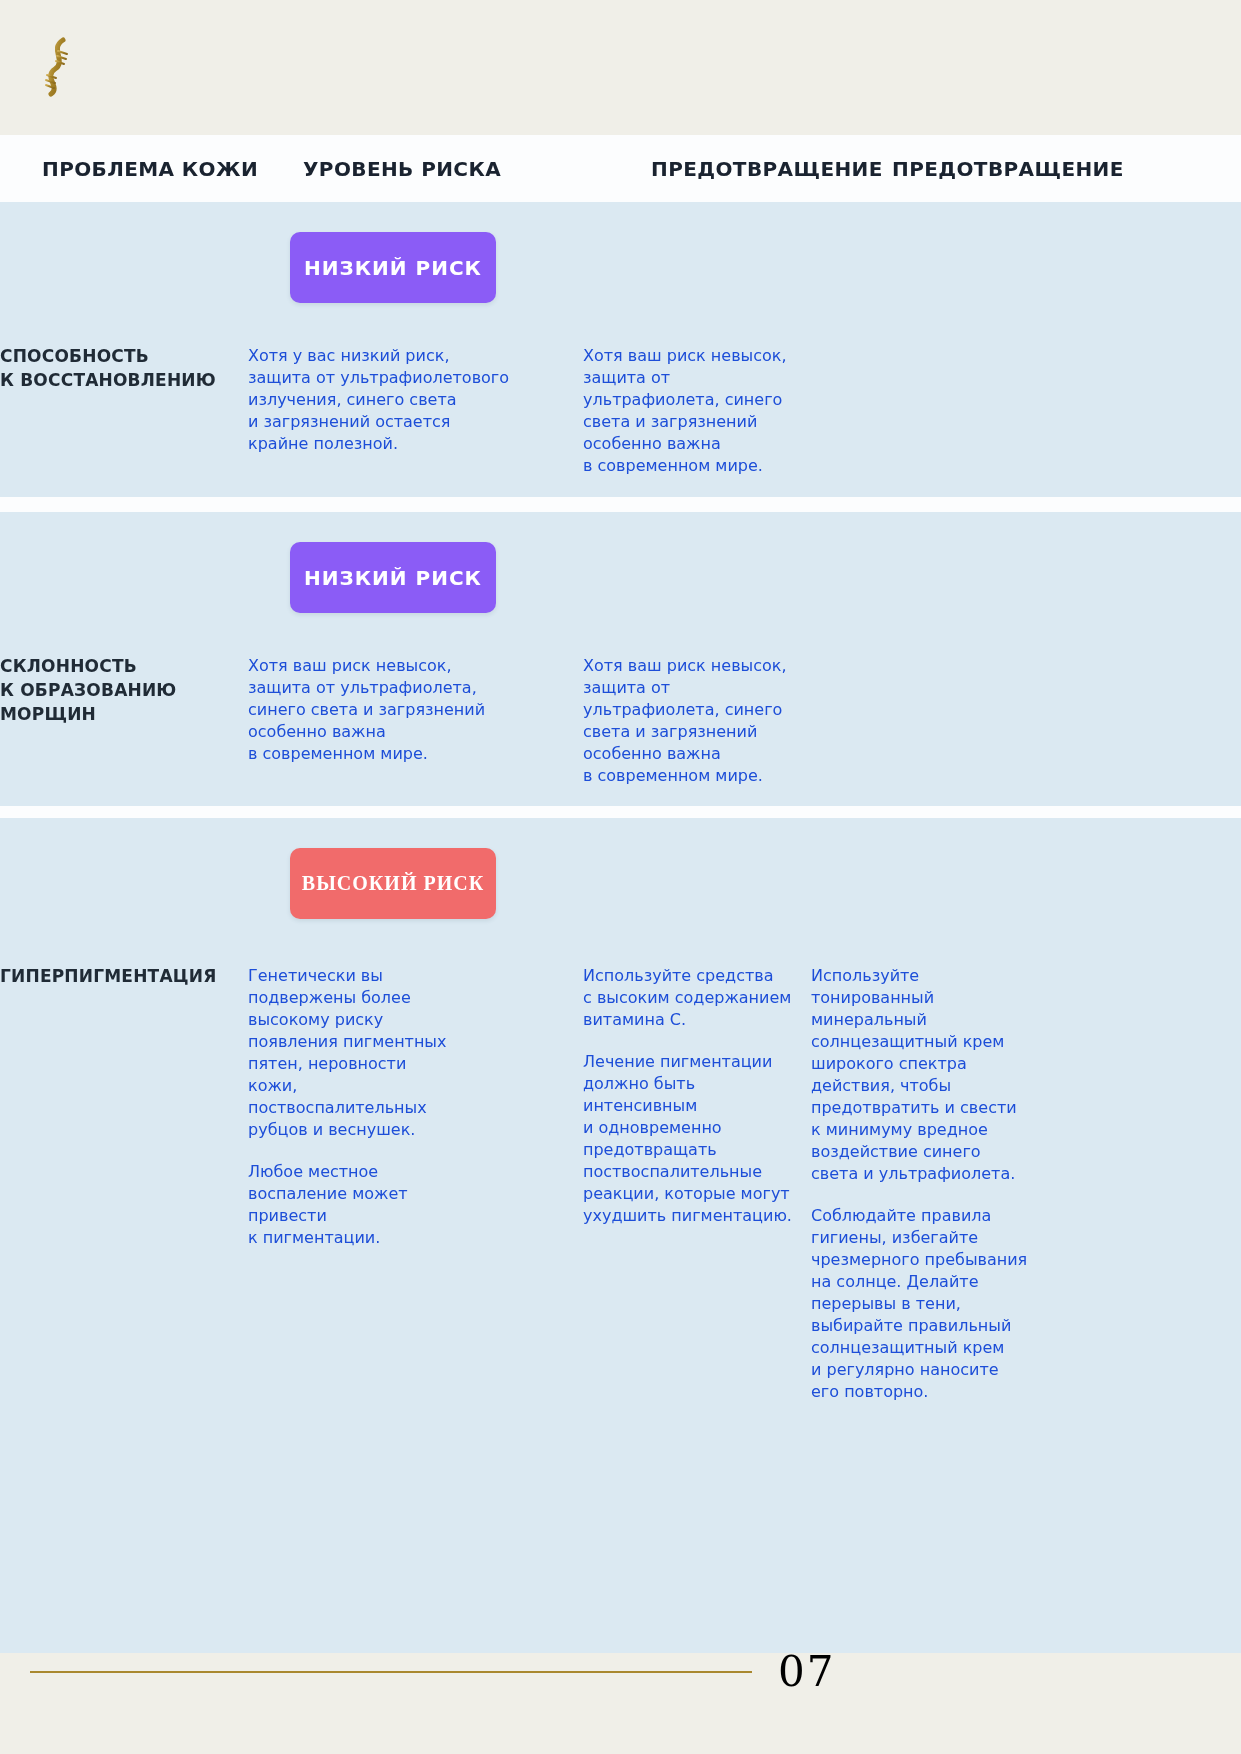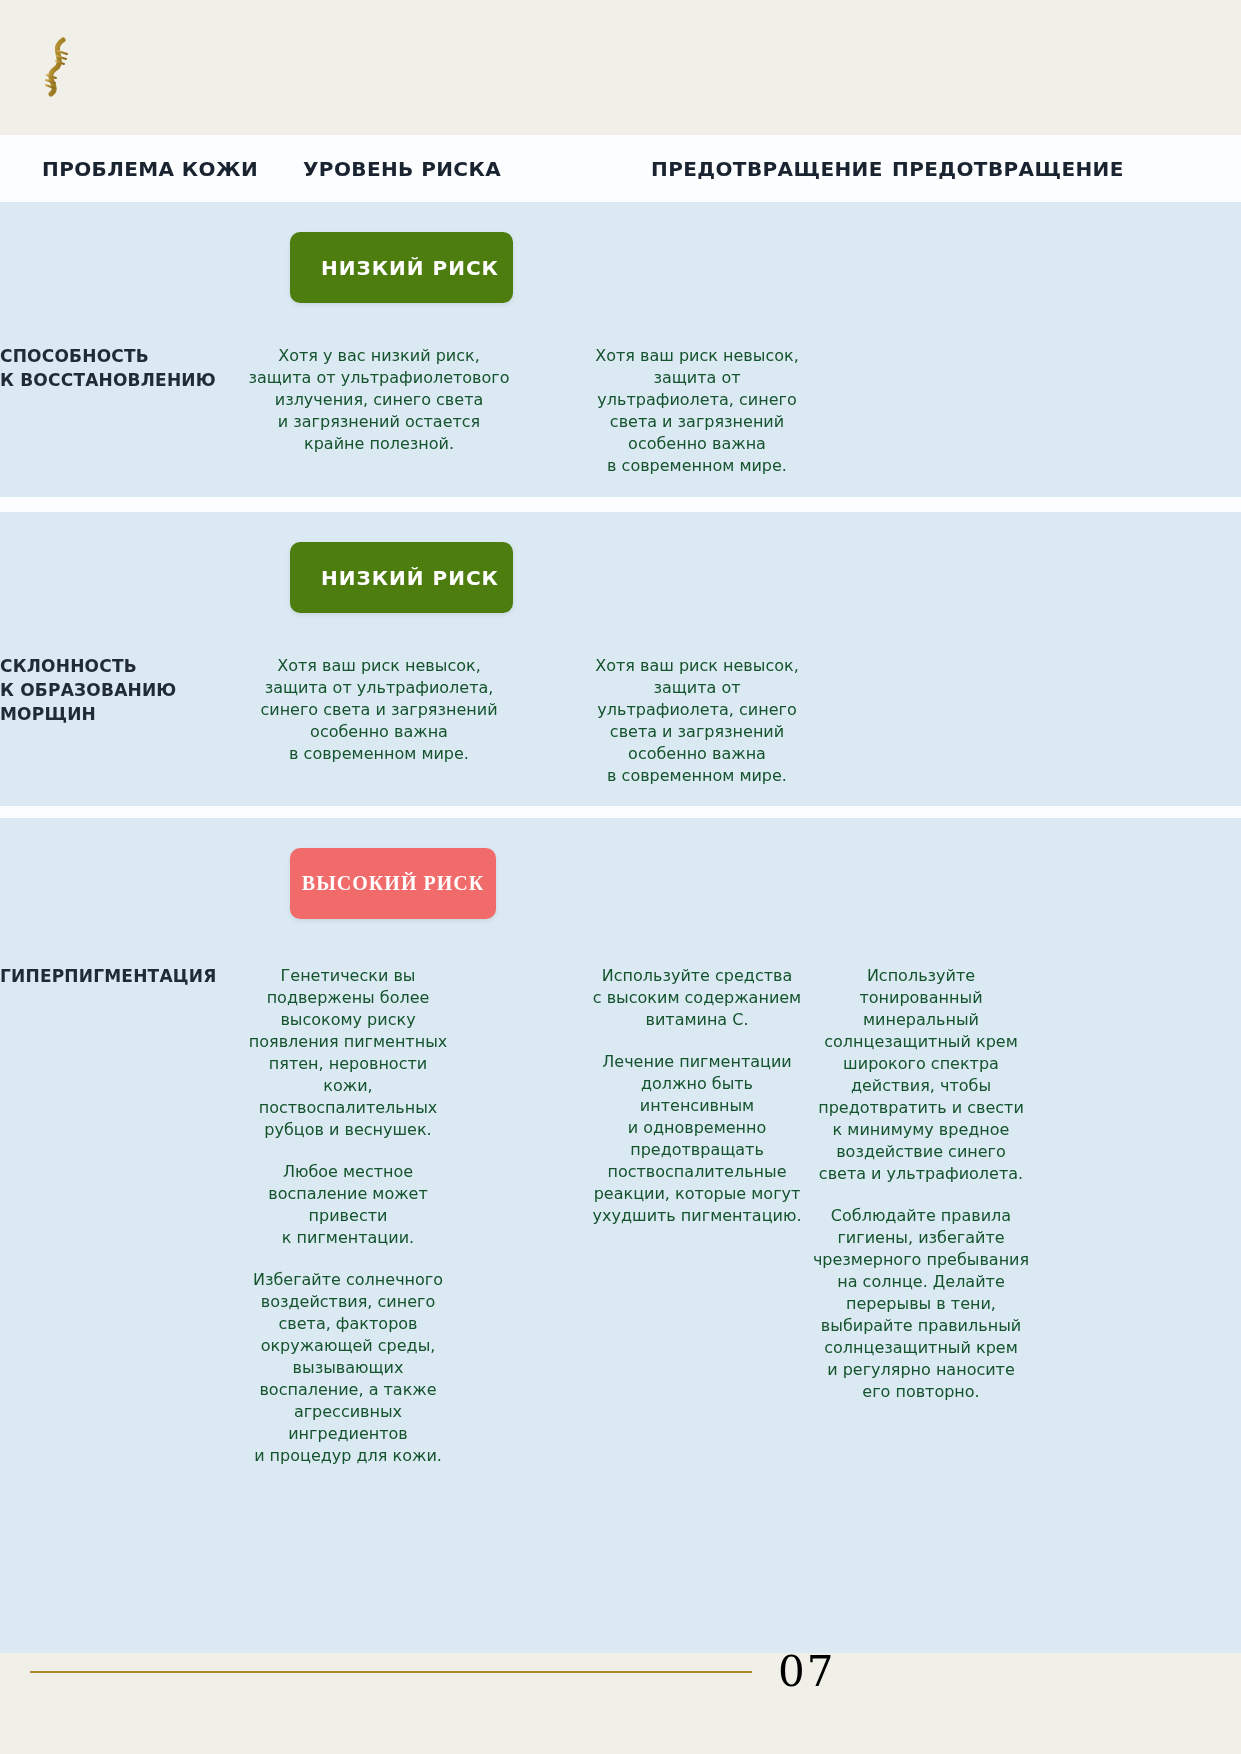--- a/index.html
+++ b/index.html
@@ -23,28 +23,28 @@
   .card.s2{height:294px;margin-top:15px;}
   .card.s3{height:835px;margin-top:12px;}
   .badge-row{padding-left:290px;margin-bottom:42px;}
   .card.s3 .badge-row{margin-bottom:46px;font-family:Liberation Serif, serif;}
   .badge{
     width:206px;height:71px;border-radius:10px;
     display:flex;align-items:center;justify-content:center;
     color:#ffffff;font-size:20px;font-weight:700;letter-spacing:1px;
     box-shadow:0 2px 4px rgba(60,90,110,.12);
   }
-  .badge.low{background:#4d7c0f;padding-left:17px;}
+  .badge.low{background:#8b5cf6;}
   .badge.high{background:#f16b6b;}
   .row{display:grid;grid-template-columns:248px 335px 228px 1fr;}
   .problem{
     font-size:17px;font-weight:700;color:#202b36;
     line-height:1.4;max-width:212px;letter-spacing:.2px;
   }
-  .cell p{margin:0 0 20px;font-size:16px;line-height:22px;color:#14532d;text-align:center;}
+  .cell p{margin:0 0 20px;font-size:16px;line-height:22px;color:#1d4ed8;}
   .cell p:last-child{margin-bottom:0;}
   .s1 .cell.c-risk p,.s2 .cell.c-risk p{max-width:262px;}
   .s1 .cell.c-prev p,.s2 .cell.c-prev p{max-width:248px;}
   .s3 .cell.c-risk p{max-width:200px;}
   .s3 .cell.c-prev p{max-width:238px;}
   .s3 .cell.c-reco p{max-width:220px;}
   .footer{
     position:absolute;top:1649px;left:0;width:1241px;height:46px;
     display:flex;align-items:center;
   }
@@ -127,21 +127,20 @@
     <div class="badge-row">
       <div class="badge high">ВЫСОКИЙ РИСК</div>
     </div>
     <div class="row">
       <div class="cell c-problem">
         <div class="problem">ГИПЕРПИГМЕНТАЦИЯ</div>
       </div>
       <div class="cell c-risk">
         <p>Генетически вы подвержены более высокому риску появления пигментных пятен, неровности кожи, поствоспалительных рубцов и&nbsp;веснушек.</p>
         <p>Любое местное воспаление может привести к&nbsp;пигментации.</p>
-        <p>Избегайте солнечного воздействия, синего света, факторов окружающей среды, вызывающих воспаление, а&nbsp;также агрессивных ингредиентов и&nbsp;процедур для кожи.</p>
       </div>
       <div class="cell c-prev">
         <p>Используйте средства с&nbsp;высоким содержанием витамина С.</p>
         <p>Лечение пигментации должно быть интенсивным и&nbsp;одновременно предотвращать поствоспалительные реакции, которые могут ухудшить пигментацию.</p>
       </div>
       <div class="cell c-reco">
         <p>Используйте тонированный минеральный солнцезащитный крем широкого спектра действия, чтобы предотвратить и&nbsp;свести к&nbsp;минимуму вредное воздействие синего света и&nbsp;ультрафиолета.</p>
         <p>Соблюдайте правила гигиены, избегайте чрезмерного пребывания на солнце. Делайте перерывы в&nbsp;тени, выбирайте правильный солнцезащитный крем и&nbsp;регулярно наносите его повторно.</p>
       </div>
     </div>

